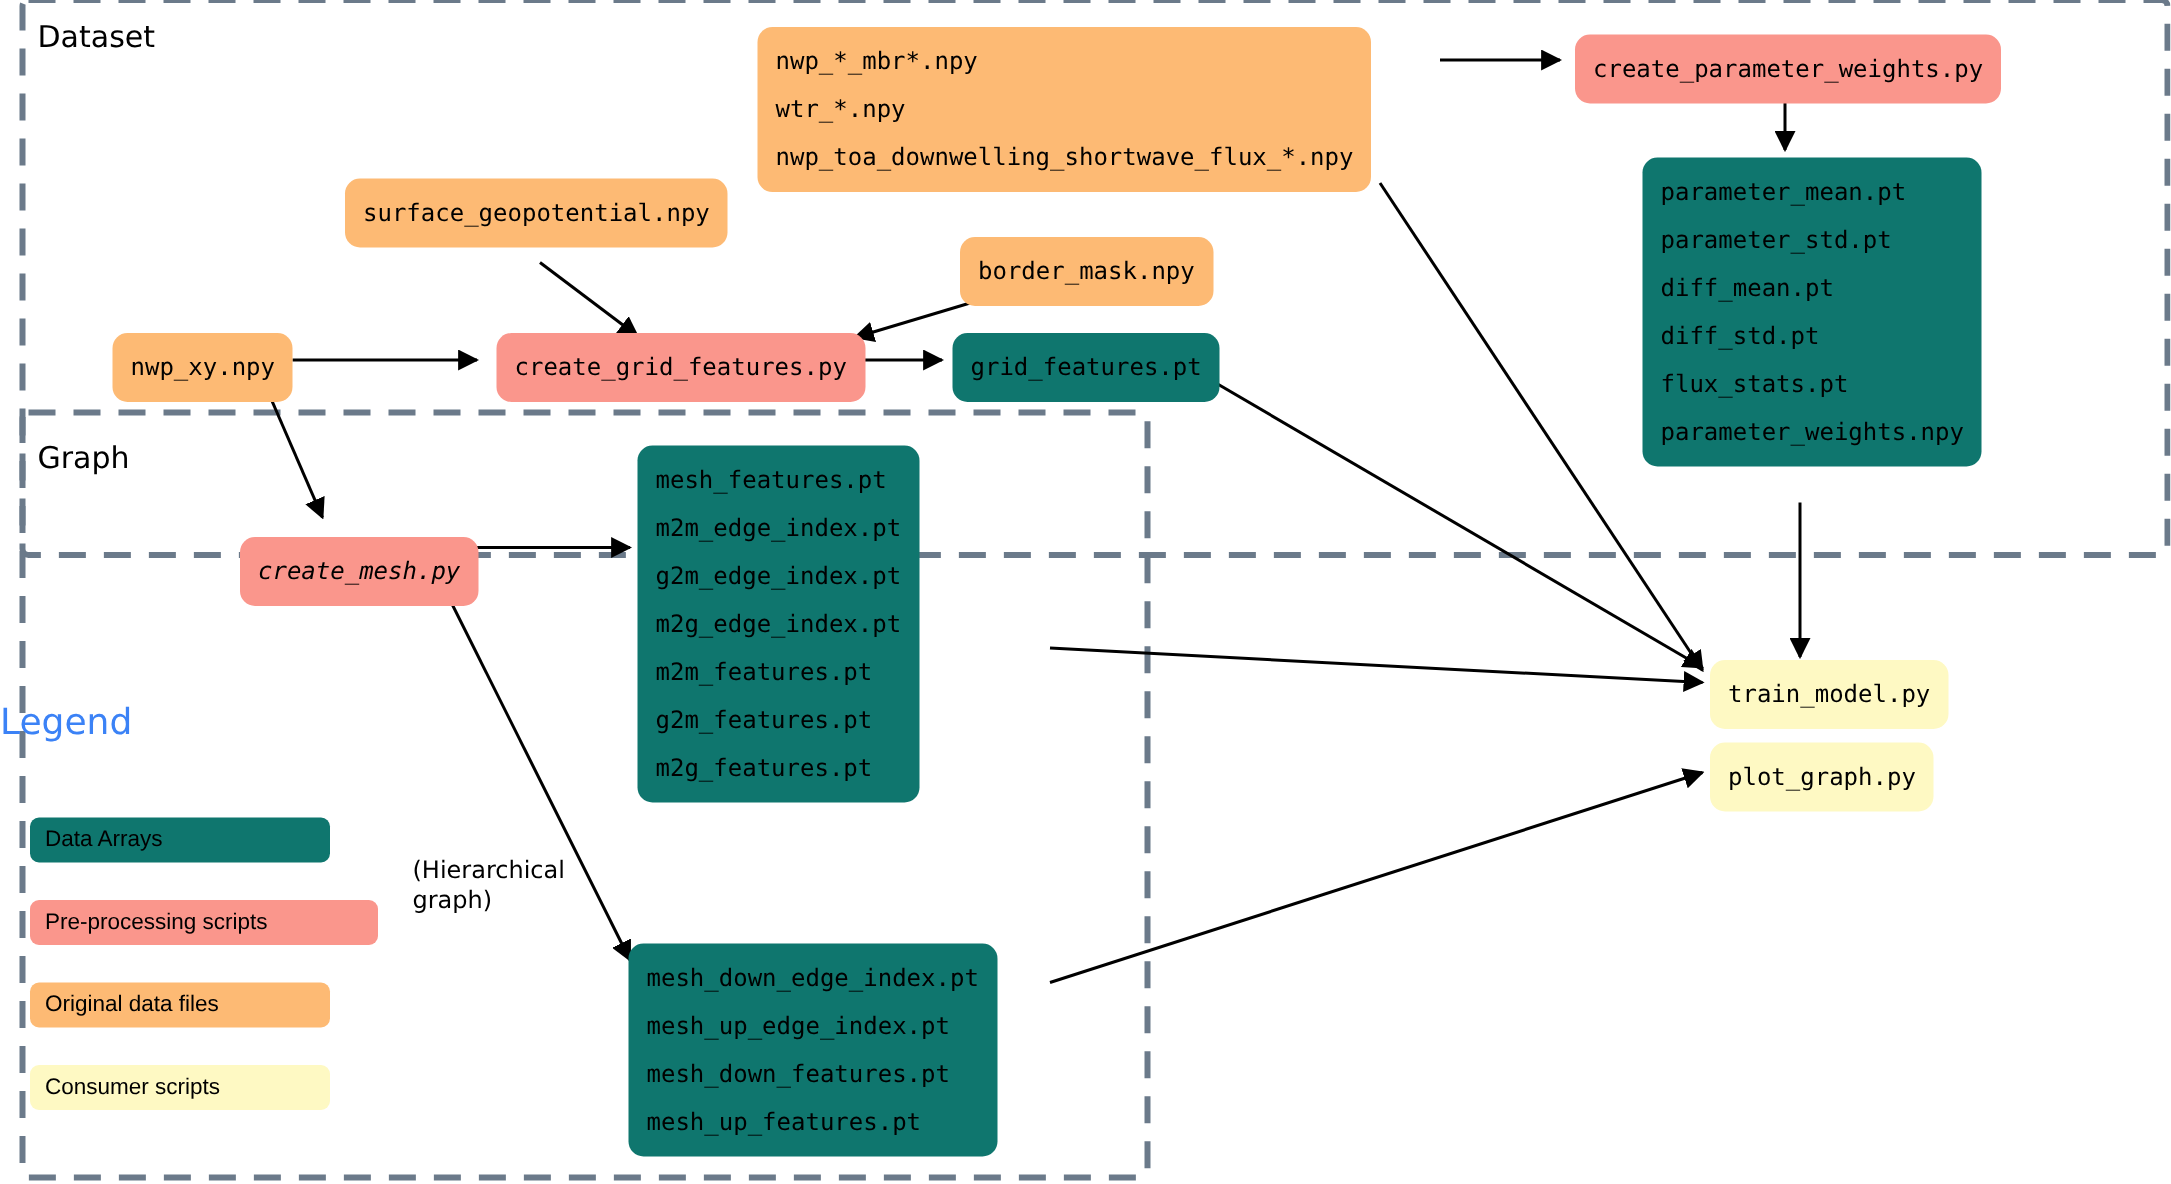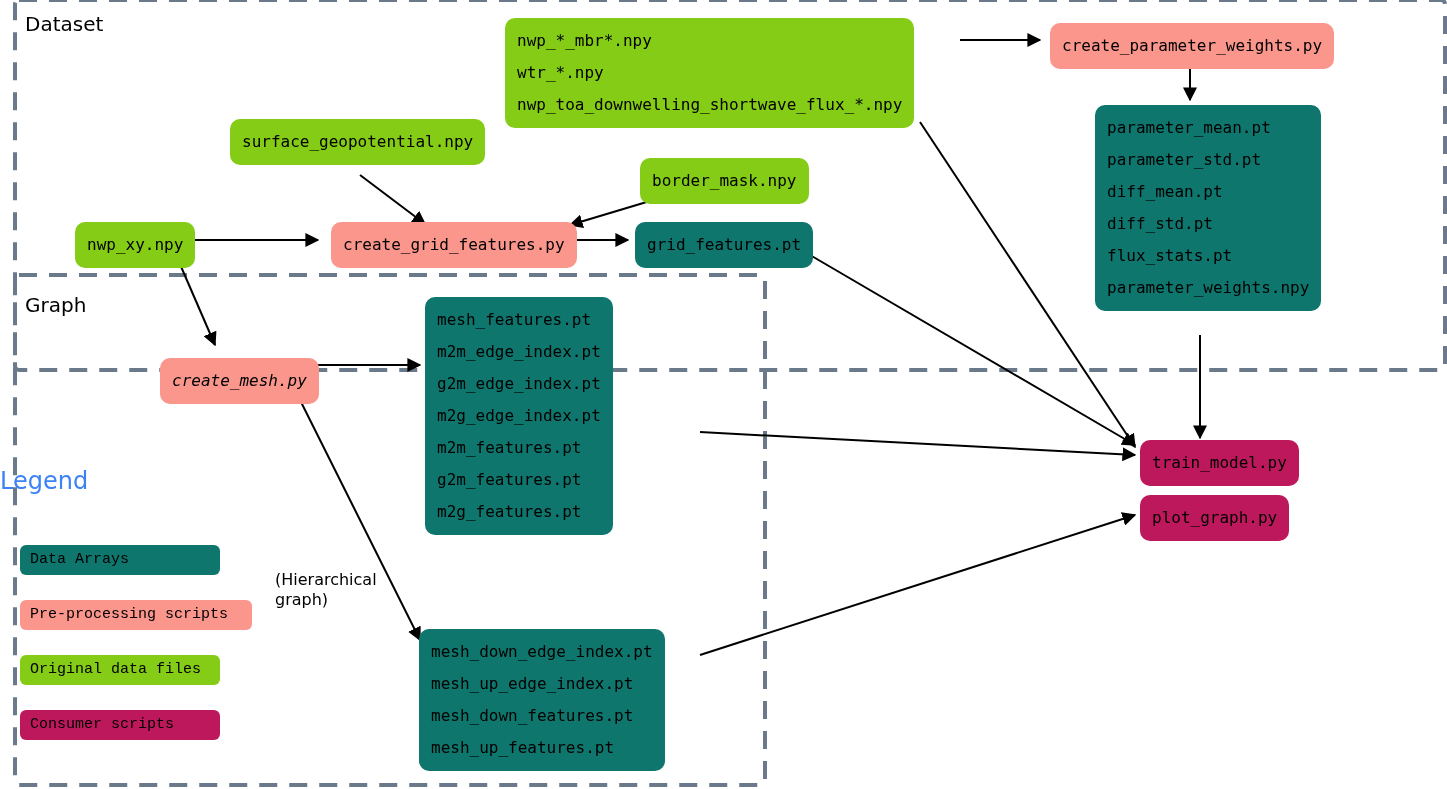--- a/index.html
+++ b/index.html
@@ -19,24 +19,24 @@
   .node {
     position: absolute;
     border-radius: 10px;
     padding: 7px 12px;
     font-size: 16px;
     line-height: 32px;
     white-space: nowrap;
     color: #000;
   }
   .node.multi { white-space: normal; }
-  .green  { background: #84cc16; }
+  .green  { background: #fdba74; }
   .salmon { background: #fa968c; }
   .blue   { background: #0f766e; }
-  .violet { background: #be185d; }
+  .violet { background: #fef9c3; }
   .sheet-label {
     position: absolute;
     font-size: 20px;
     font-family: "DejaVu Sans", "Segoe UI", sans-serif;
     color: #000;
   }
   .legend-label {
     position: absolute;
     font-size: 24px;
     font-family: "DejaVu Sans", "Segoe UI", sans-serif;
@@ -47,21 +47,21 @@
     font-size: 16px;
     font-family: "DejaVu Sans", "Segoe UI", sans-serif;
     color: #000;
     line-height: 20px;
   }
   .legend-item {
     position: absolute;
     border-radius: 6px;
     padding: 6px 10px;
     font-size: 15px;
-    font-family: Liberation Mono, monospace;
+    font-family: Liberation Sans, sans-serif;
     line-height: 18px;
   }
 </style>
 </head>
 <body>
 
 <svg class="canvas">
   <defs>
     <marker id="arrow" viewBox="0 0 10 10" refX="9" refY="5" markerWidth="7" markerHeight="7" orient="auto-start-reverse">
       <path d="M 0 0 L 10 5 L 0 10 z" fill="#000"></path>

